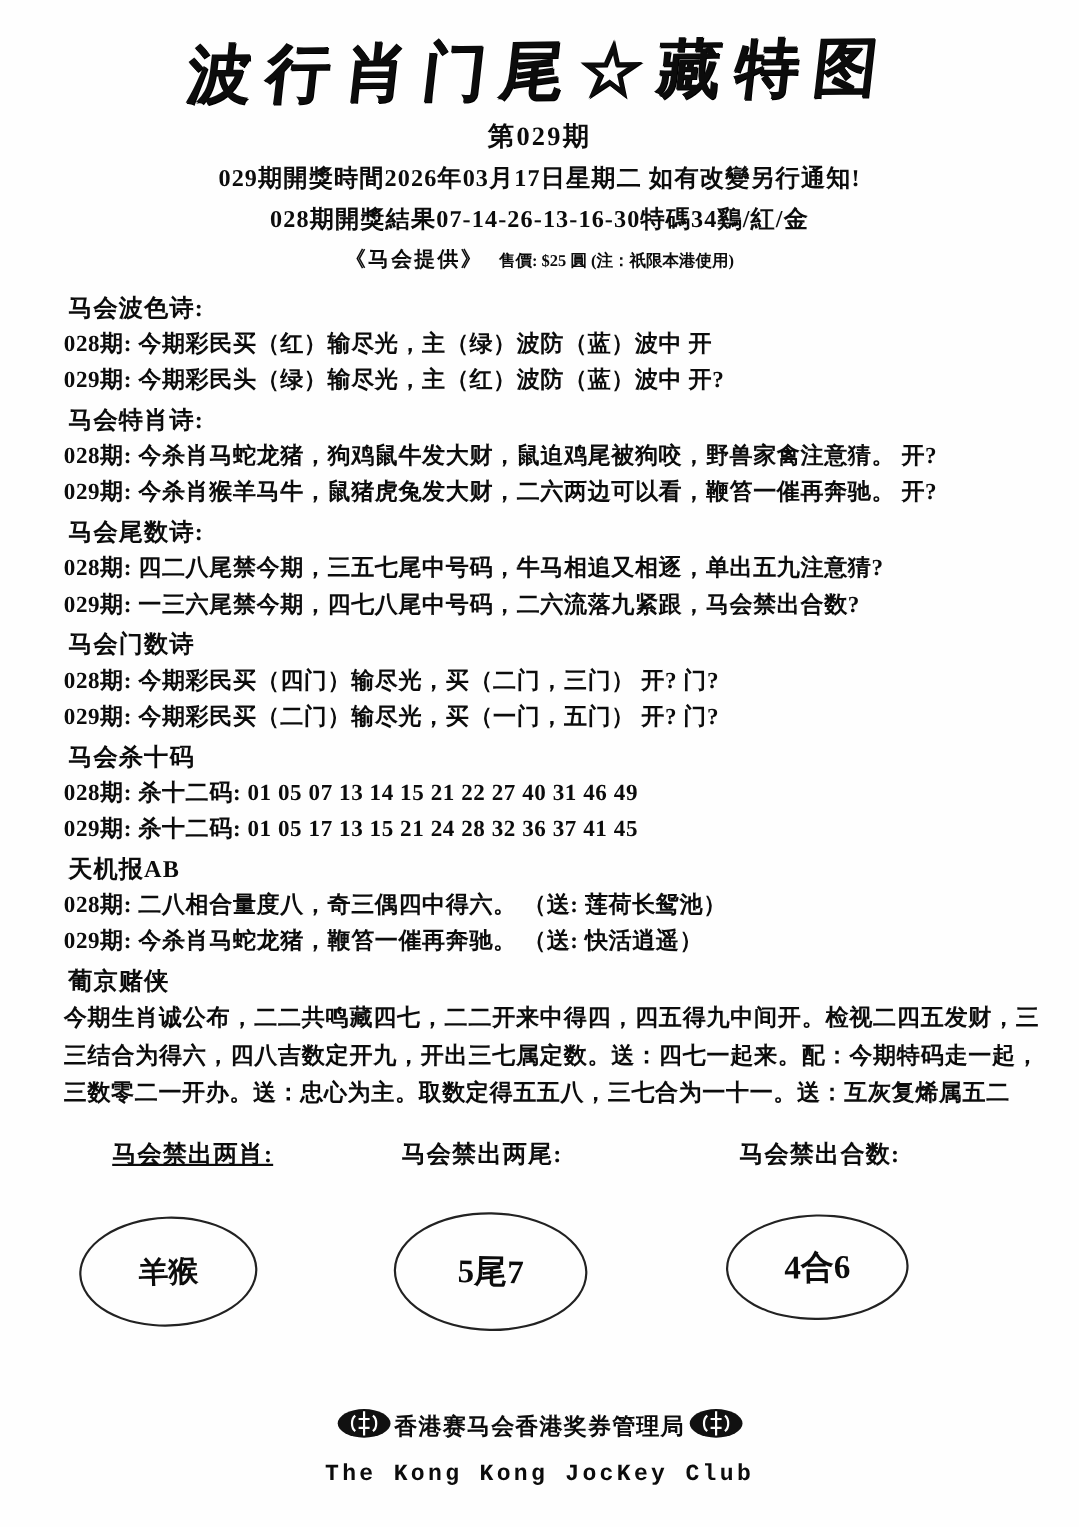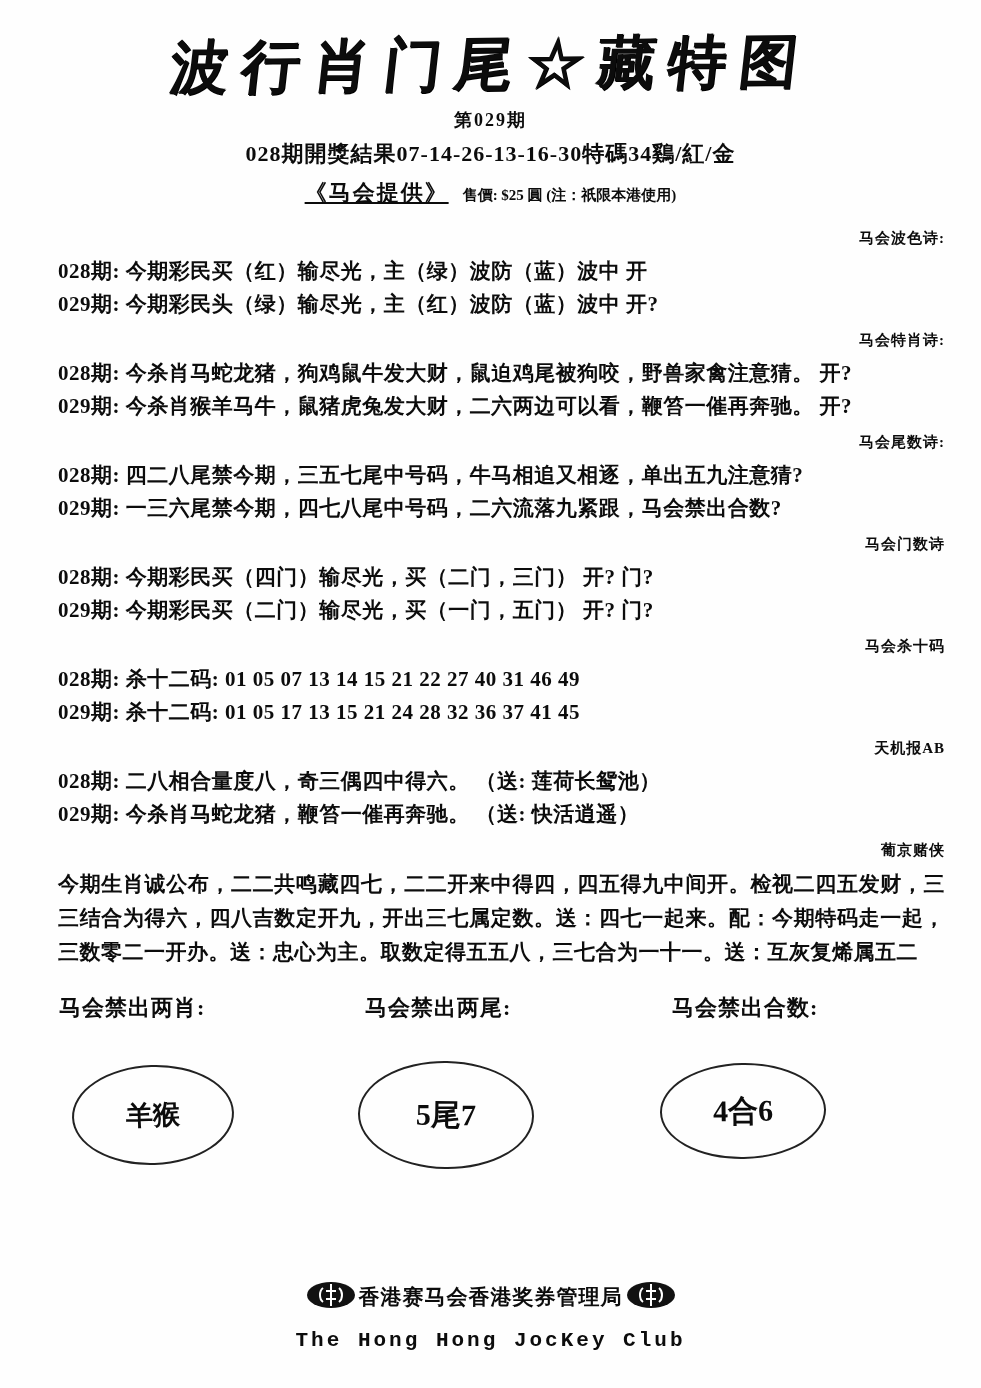--- a/index.html
+++ b/index.html
@@ -17,56 +17,55 @@
     text-align:center;
     font-size:58px;
     font-weight:900;
     letter-spacing:13px;
     transform:skewX(-7deg) rotate(-0.6deg);
     white-space:nowrap;
     text-shadow:1px 1px 0 #000;
   }
   .issue {
     text-align:center;
-    font-size:18px;
+    font-size:24px;
     font-weight:bold;
     margin-top:4px;
     letter-spacing:2px;
   }
   .hline {
     text-align:center;
     font-size:22px;
     font-weight:bold;
     margin-top:7px;
     letter-spacing:1px;
   }
   .provider-row { text-align:center; margin-top:9px; }
-  .provider { font-size:22px; font-weight:bold; letter-spacing:2px;text-decoration:underline; }
+  .provider { font-size:19px; font-weight:bold; letter-spacing:2px; }
   .price { font-size:15px; font-weight:bold; margin-left:10px; }
   .sections { margin:14px 36px 0 58px; }
   .sec-head {
-    font-size:15px; font-weight:bold;
-    line-height:33px; margin-top:3px; margin-left:27px;
+    font-size:22px; font-weight:bold;
+    line-height:33px; margin-top:3px; margin-left:4px;
     letter-spacing:1px;
-    text-align:right;
   }
   .sec-line {
     font-size:21px; font-weight:bold;
     line-height:33px; letter-spacing:0.5px;
     white-space:nowrap;
   }
   .sec-par {
     font-size:21px; font-weight:bold;
     line-height:34px; letter-spacing:0.5px;
     text-align:justify;
   }
   .forbidden-row { display:flex; margin-top:24px; }
   .fcol1 { width:330px; } .fcol2 { width:310px; } .fcol3 { width:341px; }
   .f-label { font-size:22px; font-weight:bold; letter-spacing:1px; }
-  .fcol1 .f-label { margin-left:59px; }
+  .fcol1 .f-label { margin-left:102px;text-decoration:underline; }
   .fcol2 .f-label { margin-left:35px; }
   .fcol3 .f-label { margin-left:32px; }
   .oval {
     border:2px solid #222;
     border-radius:50%;
     display:flex; align-items:center; justify-content:center;
     font-weight:bold;
     background:transparent;
   }
   .oval1 { width:158px; height:96px; margin:42px 0 0 72px; transform:rotate(-2deg); font-size:27px; }
@@ -82,20 +81,21 @@
   }
   .logo-svg { display:inline-block; vertical-align:middle; }
 </style>
 </head>
 <body>
 
 <div class="page">
 
   <div class="title">波行肖门尾☆藏特图</div>
   <div class="issue">第029期</div>
+  <div class="hline">029期開獎時間2026年03月17日星期二 如有改變另行通知!</div>
   <div class="hline">028期開獎結果07-14-26-13-16-30特碼34鷄/紅/金</div>
   <div class="provider-row">
     <span class="provider">《马会提供》</span>
     <span class="price">售價: $25 圓 (注：祇限本港使用)</span>
   </div>
 
   <div class="sections">
 
     <div>
       <div class="sec-head">马会波色诗:</div>
@@ -171,16 +171,16 @@
         </svg>
       </span>
       <span class="org-cn">香港赛马会香港奖券管理局</span>
       <span class="logo-svg">
         <svg width="52" height="32" viewBox="0 0 52 32">
           <ellipse cx="26" cy="16" rx="24" ry="13" fill="#111"></ellipse>
           <path d="M26 5 L26 27 M18 9 C14 12,14 20,18 23 M34 9 C38 12,38 20,34 23 M21 12 L31 12 M21 20 L31 20" stroke="#fff" stroke-width="2" fill="none"></path>
         </svg>
       </span>
     </div>
-    <div class="org-en">The Hong Hong JocKey Club</div>
+    <div class="org-en">The Kong Kong JocKey Club</div>
   </div>
 
 </div>
 
 </body></html>

